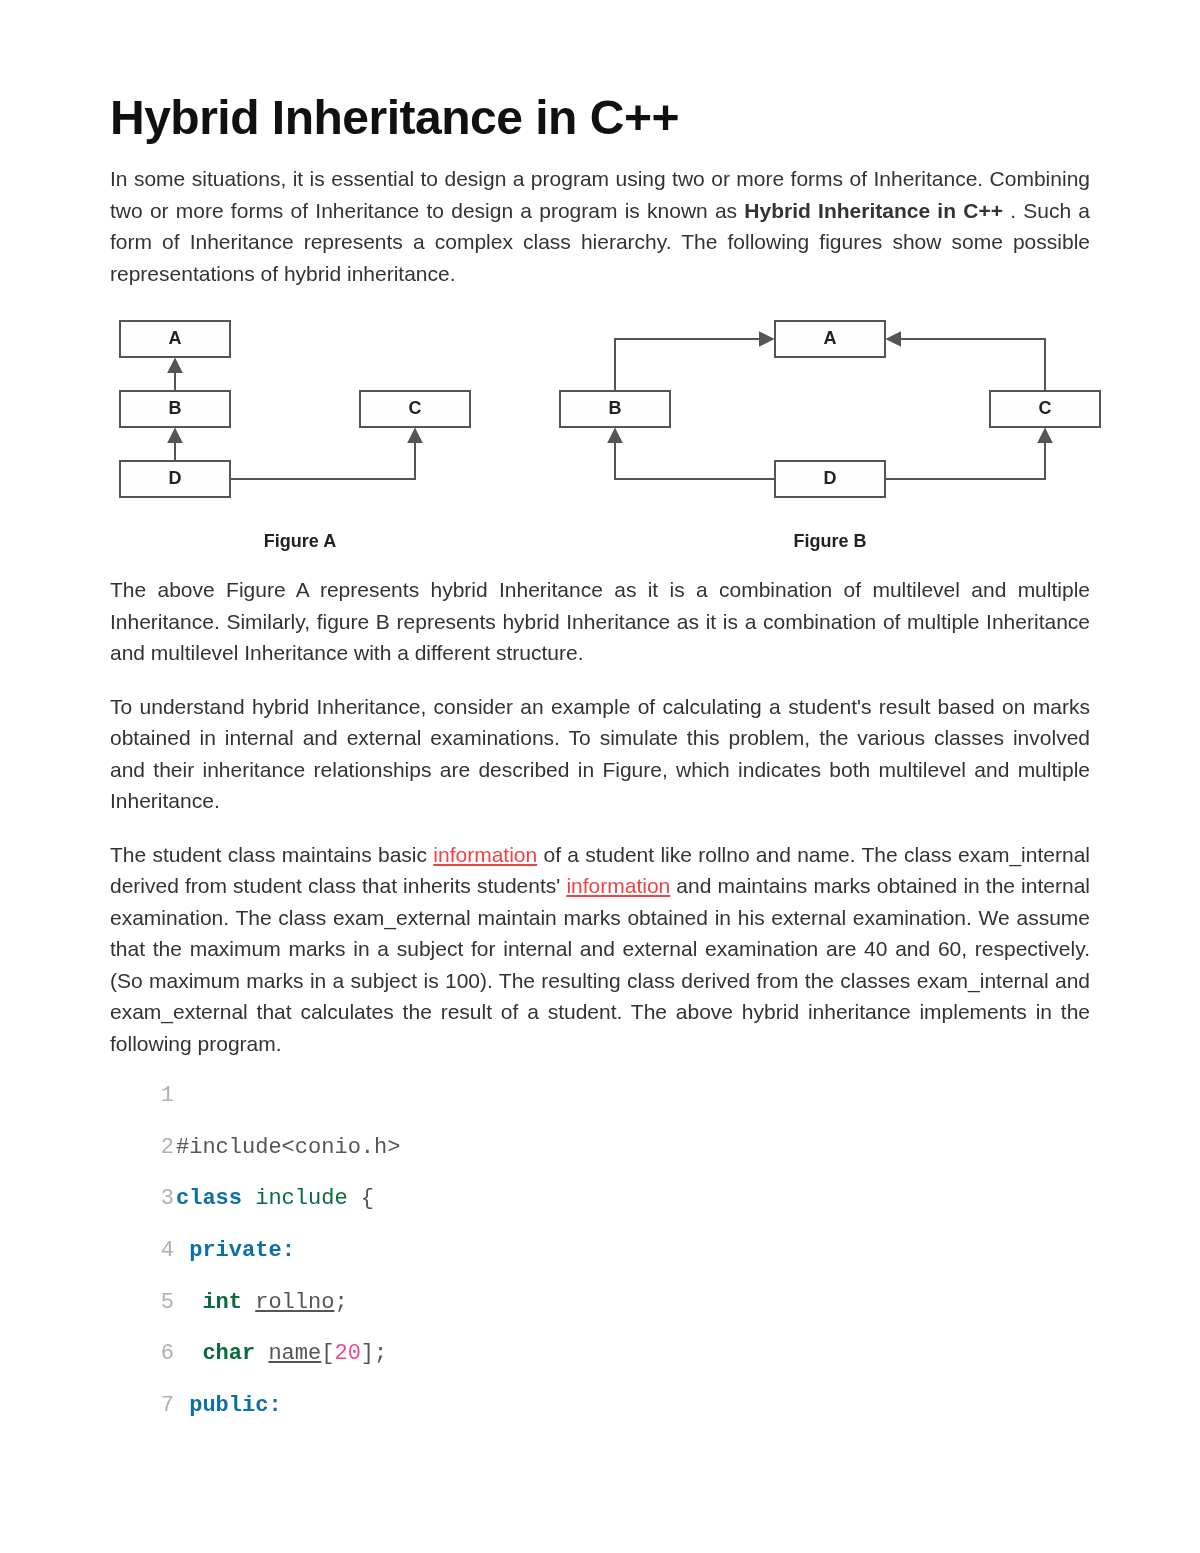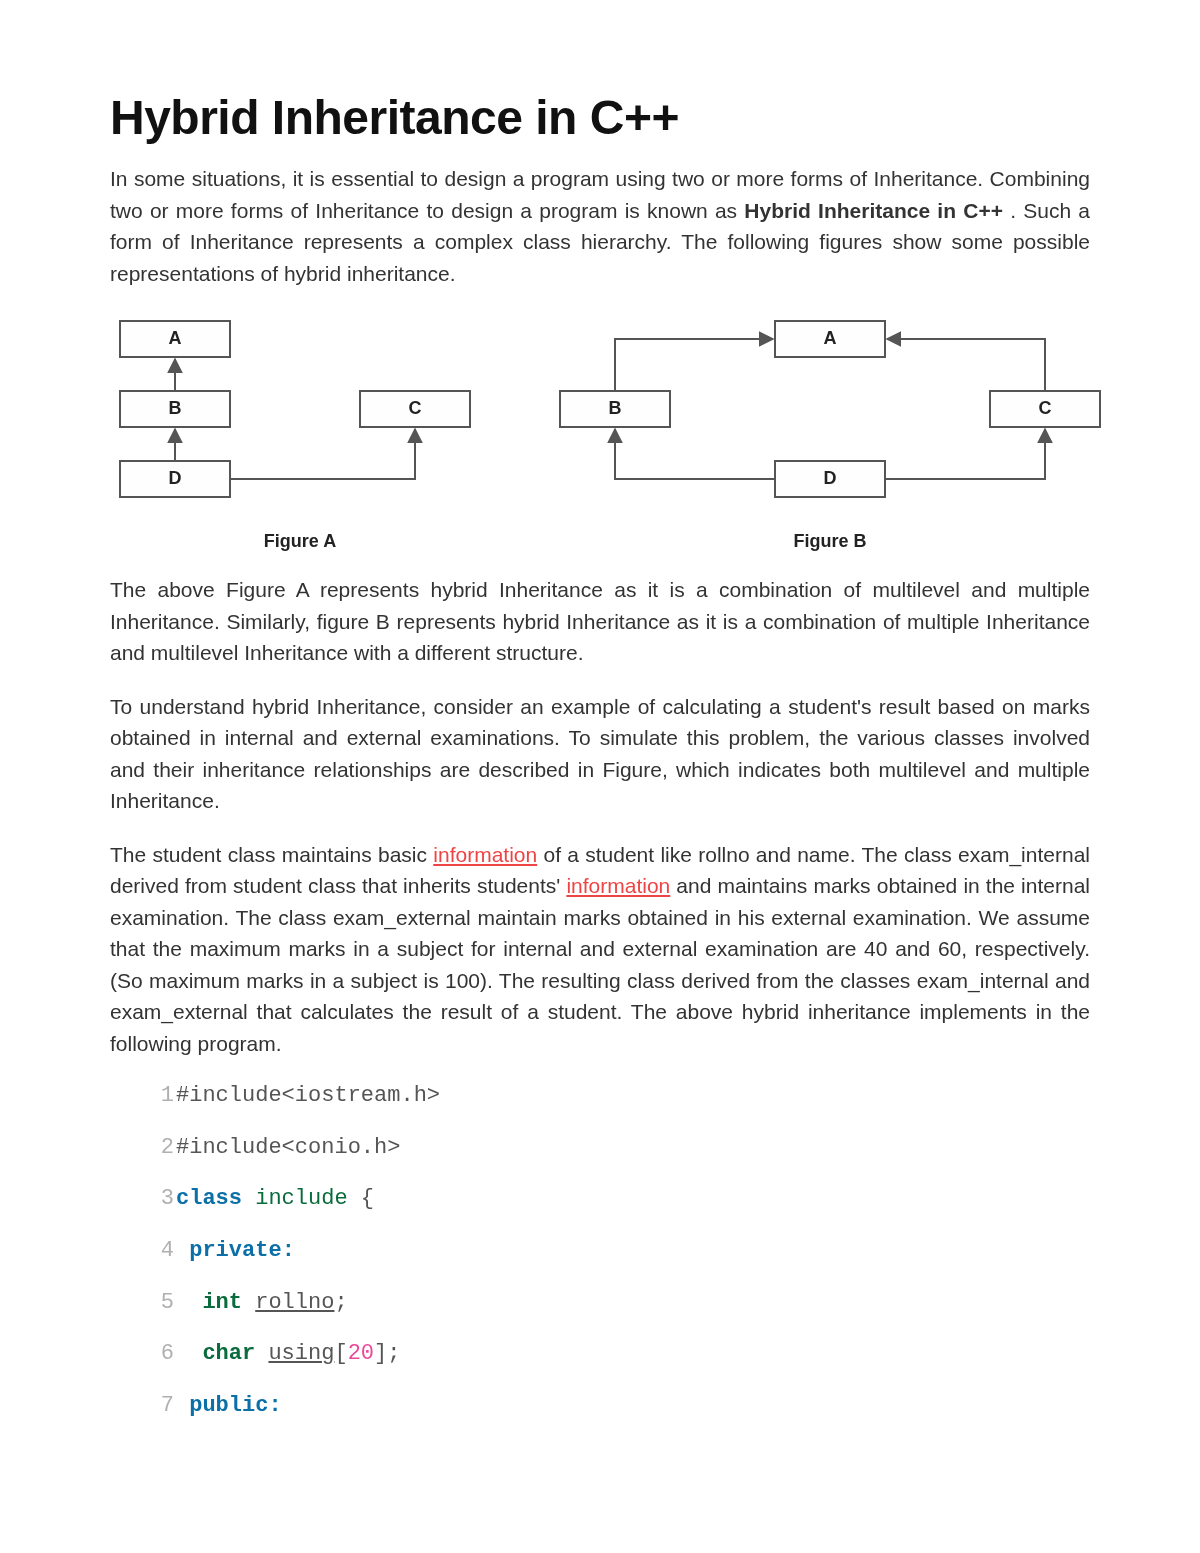--- a/index.html
+++ b/index.html
@@ -147,39 +147,38 @@
 
 <p class="para">The above Figure A represents hybrid Inheritance as it is a combination of multilevel and multiple Inheritance. Similarly, figure B represents hybrid Inheritance as it is a combination of multiple Inheritance and multilevel Inheritance with a different structure.</p>
 <p class="para">To understand hybrid Inheritance, consider an example of calculating a student's result based on marks obtained in internal and external examinations. To simulate this problem, the various classes involved and their inheritance relationships are described in Figure, which indicates both multilevel and multiple Inheritance.</p>
 <p class="para">
   <span>The student class maintains basic </span><a class="inline-link">information</a><span> of a student like rollno and name. The class exam_internal derived from student class that inherits students' </span><a class="inline-link">information</a><span> and maintains marks obtained in the internal examination. The class exam_external maintain marks obtained in his external examination. We assume that the maximum marks in a subject for internal and external examination are 40 and 60, respectively. (So maximum marks in a subject is 100). The resulting class derived from the classes exam_internal and exam_external that calculates the result of a student. The above hybrid inheritance implements in the following program.</span>
 </p>
 
 <div class="code" id="code-block">
     <div class="row">
       <span class="ln">1</span>
-      <span><span class="token plain">#include&lt;iostream.h&gt;</span></span>
     </div>
     <div class="row">
       <span class="ln">2</span>
       <span><span class="token plain">#include&lt;conio.h&gt;</span></span>
     </div>
     <div class="row">
       <span class="ln">3</span>
       <span><span class="token kw">class</span><span class="token plain"> </span><span class="token typ">include</span><span class="token plain"> </span><span class="token punc">{</span></span>
     </div>
     <div class="row">
       <span class="ln">4</span>
       <span><span class="token plain"> </span><span class="token kw">private</span><span class="token kw">:</span></span>
     </div>
     <div class="row">
       <span class="ln">5</span>
       <span><span class="token plain">  </span><span class="token kw2">int</span><span class="token plain"> </span><span class="token id">rollno</span><span class="token punc">;</span></span>
     </div>
     <div class="row">
       <span class="ln">6</span>
-      <span><span class="token plain">  </span><span class="token kw2">char</span><span class="token plain"> </span><span class="token id">using</span><span class="token punc">[</span><span class="token num">20</span><span class="token punc">]</span><span class="token punc">;</span></span>
+      <span><span class="token plain">  </span><span class="token kw2">char</span><span class="token plain"> </span><span class="token id">name</span><span class="token punc">[</span><span class="token num">20</span><span class="token punc">]</span><span class="token punc">;</span></span>
     </div>
     <div class="row">
       <span class="ln">7</span>
       <span><span class="token plain"> </span><span class="token kw">public</span><span class="token kw">:</span></span>
     </div>
   </div>
 
 </body></html>

